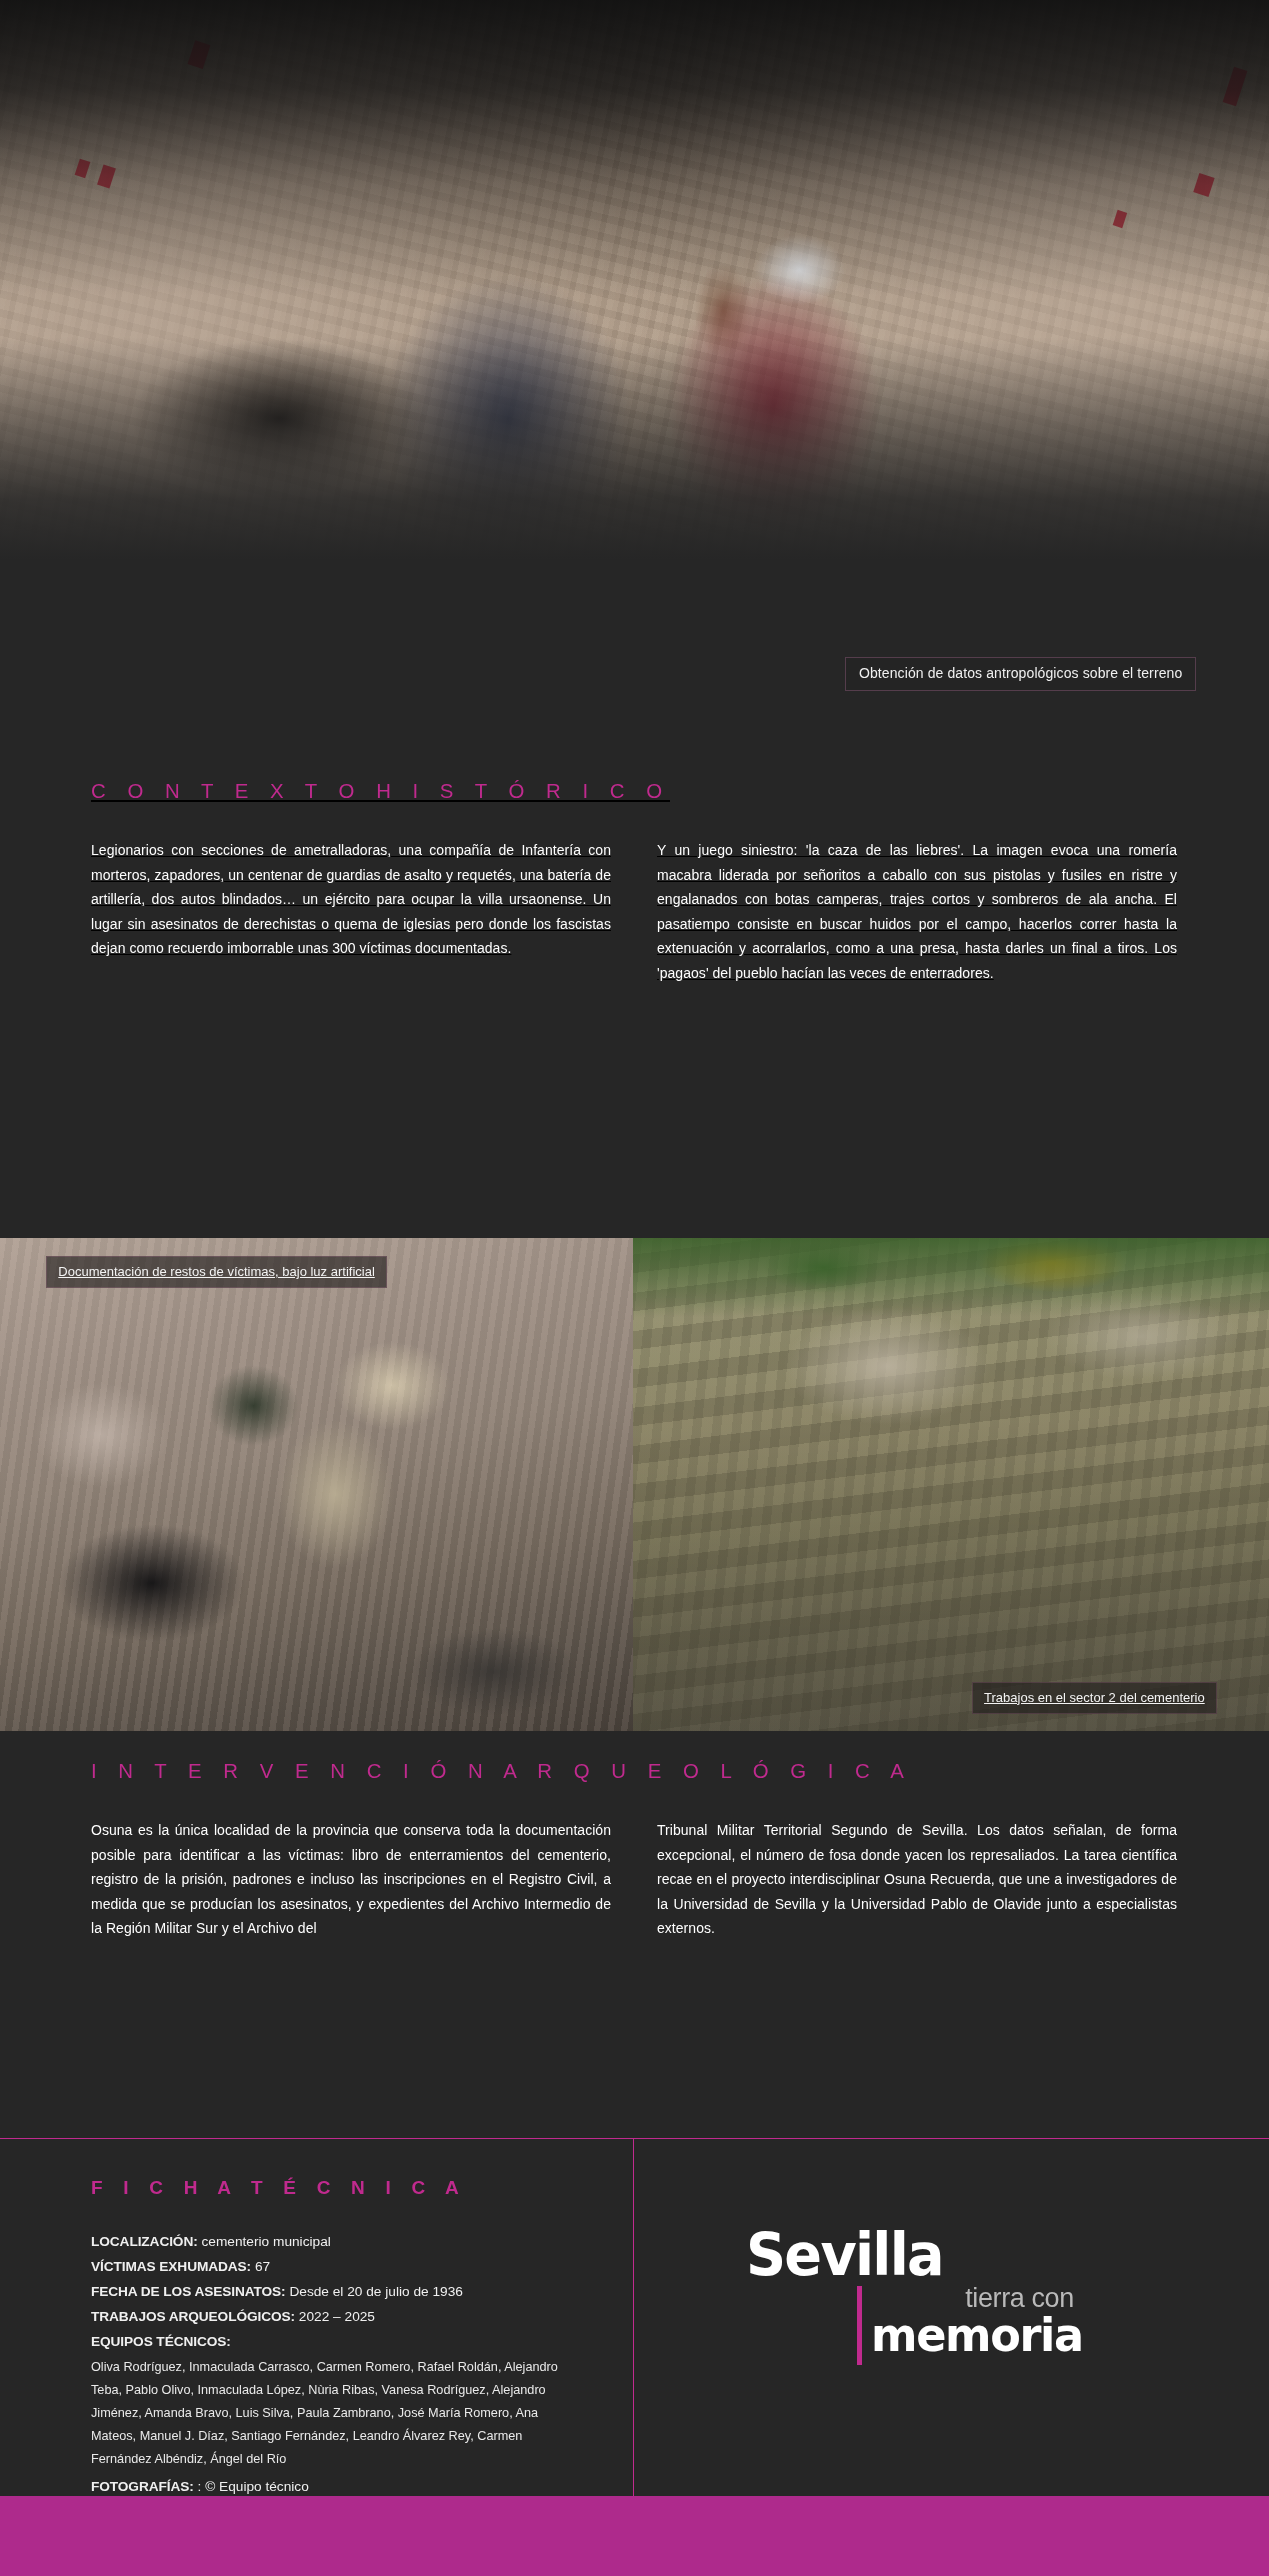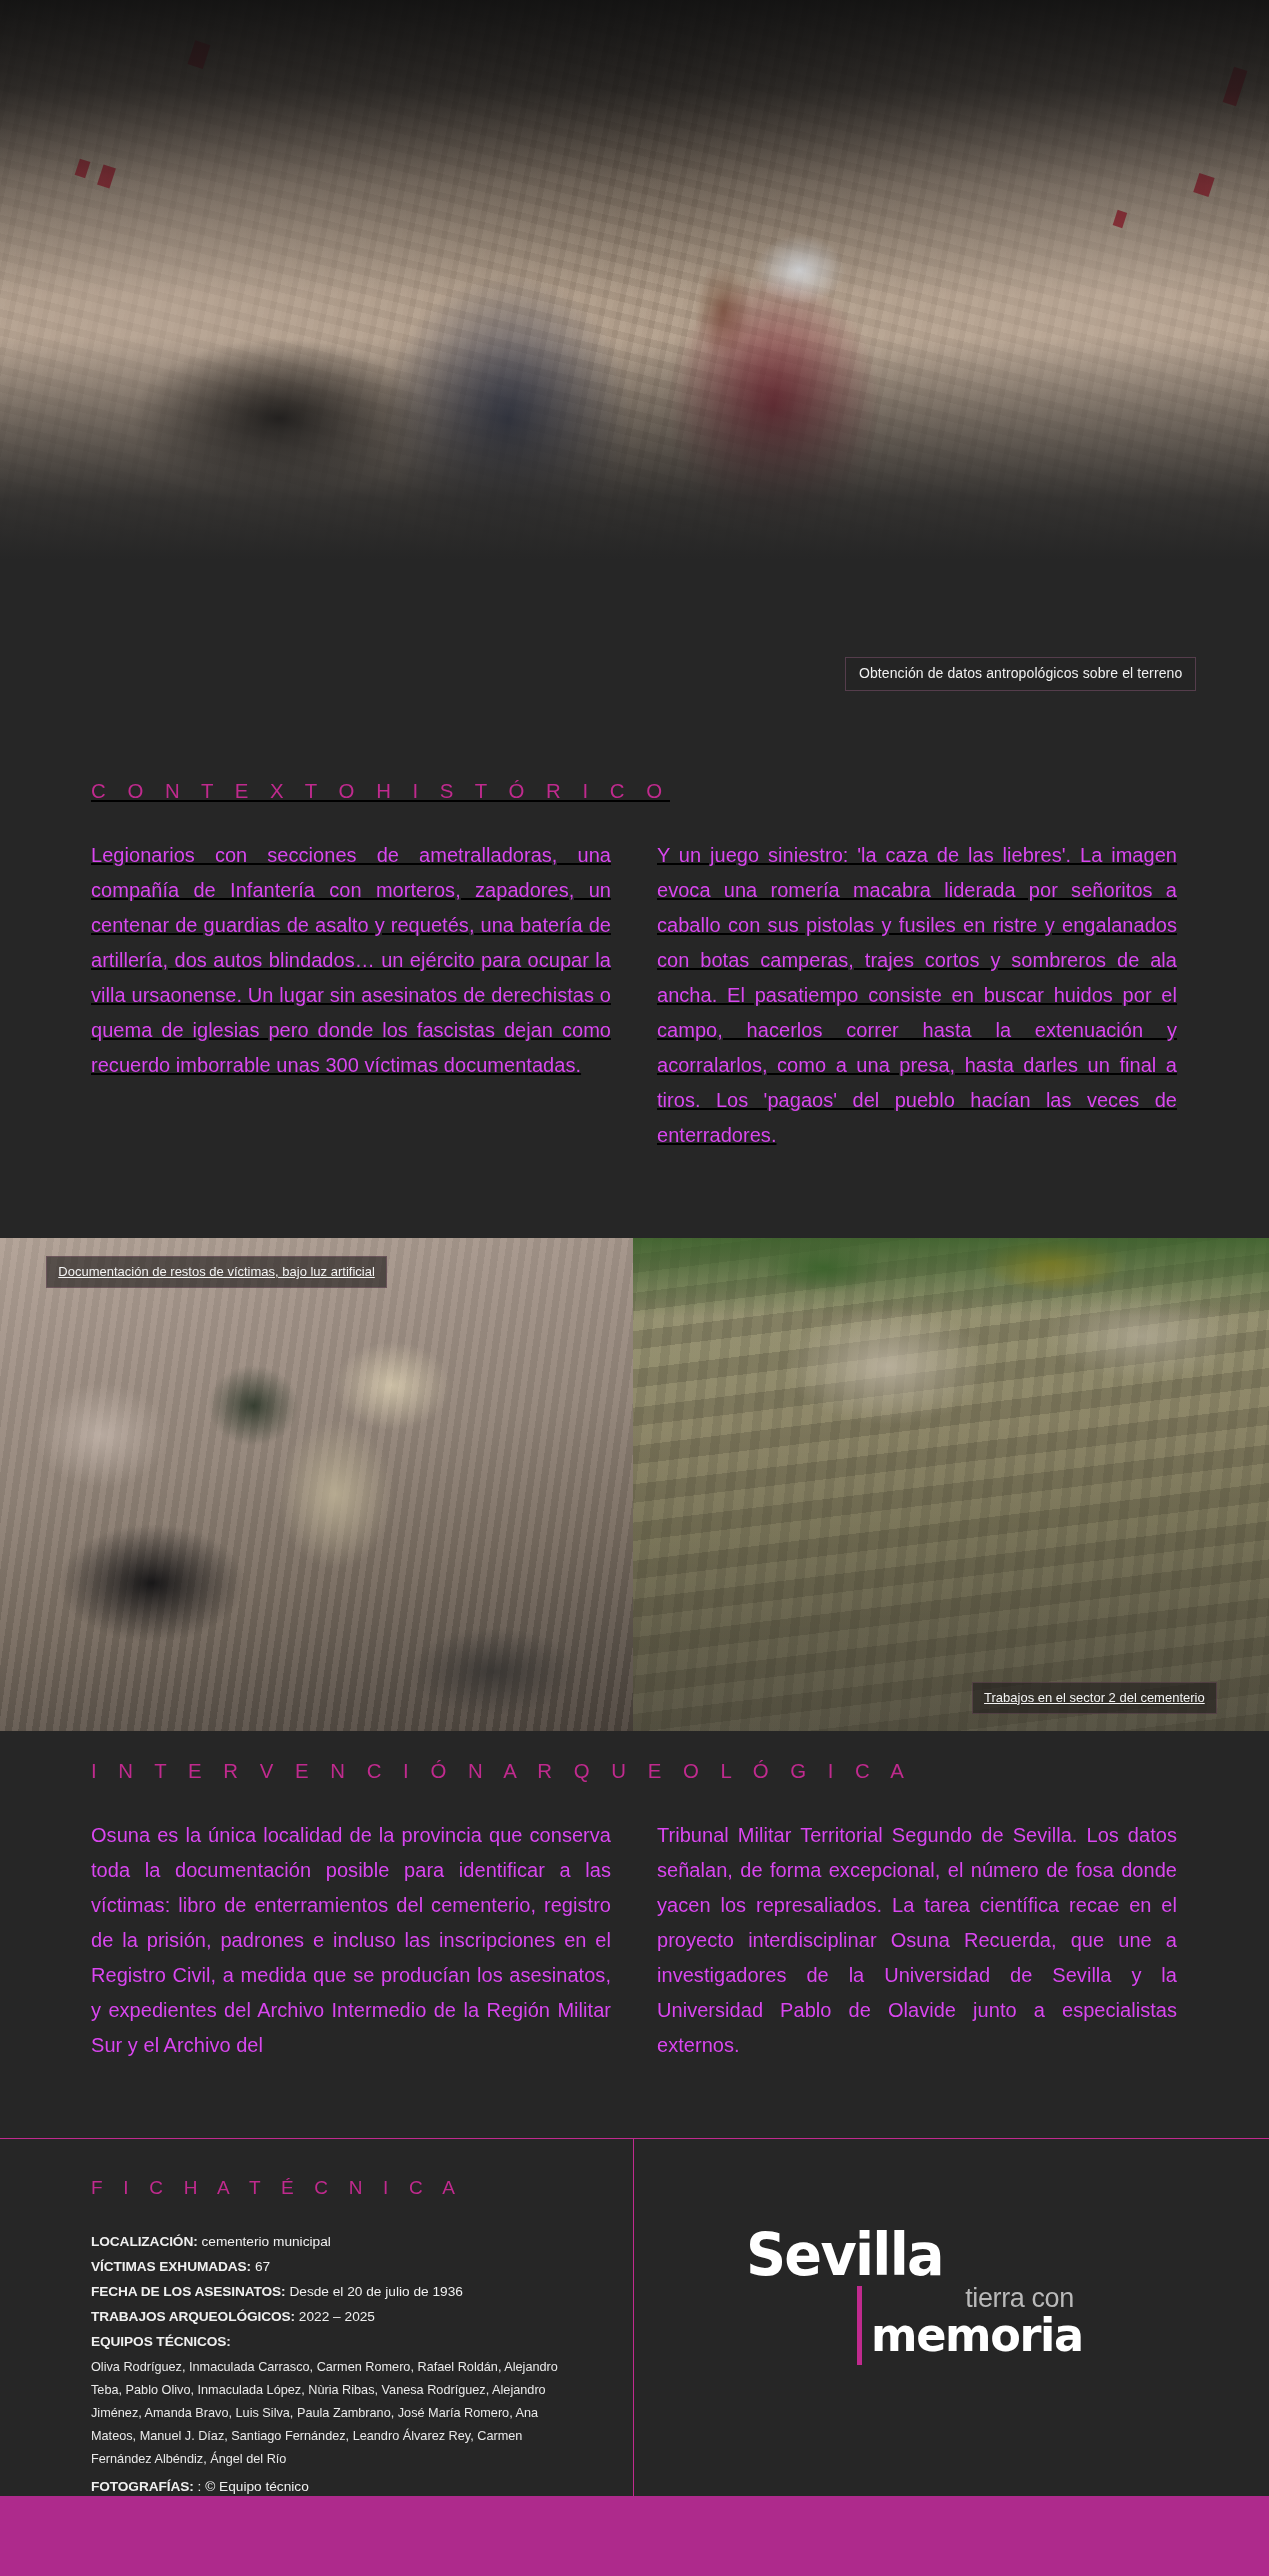--- a/index.html
+++ b/index.html
@@ -121,22 +121,22 @@
     font-weight: 400;
     white-space: nowrap;
   }
   .cols {
     display: flex;
     gap: 46px;
     margin-top: 35px;
   }
   .col {
     flex: 1 1 0;
-    color: #d946ef;
-    font-size: 20px;
+    color: #ffffff;
+    font-size: 14px;
     line-height: 1.75;
     text-align: justify;
     text-justify: inter-word;
     letter-spacing: 0.04px;
   }
 
   
   .strip {
     position: absolute;
     left: 0;
@@ -199,21 +199,21 @@
     left: 633px; top: 2139px;
     width: 1.4px; height: 357px;
     background: #c02a8e;
   }
   .ficha {
     position: absolute;
     left: 91px;
     top: 2177px;
     width: 521px;
   }
-  .ficha .sec-head { font-size: 19px; letter-spacing: 7.7px; }
+  .ficha .sec-head { font-size: 19px; letter-spacing: 7.7px; font-weight: bold; }
   .ficha-list {
     margin-top: 31px;
     color: #f0f0f0;
     font-size: 13.7px;
     line-height: 1.68;
   }
   .ficha-list .row { margin-bottom: 2.1px; }
   .ficha-list b {
     font-weight: 700;
     letter-spacing: -0.1px;

